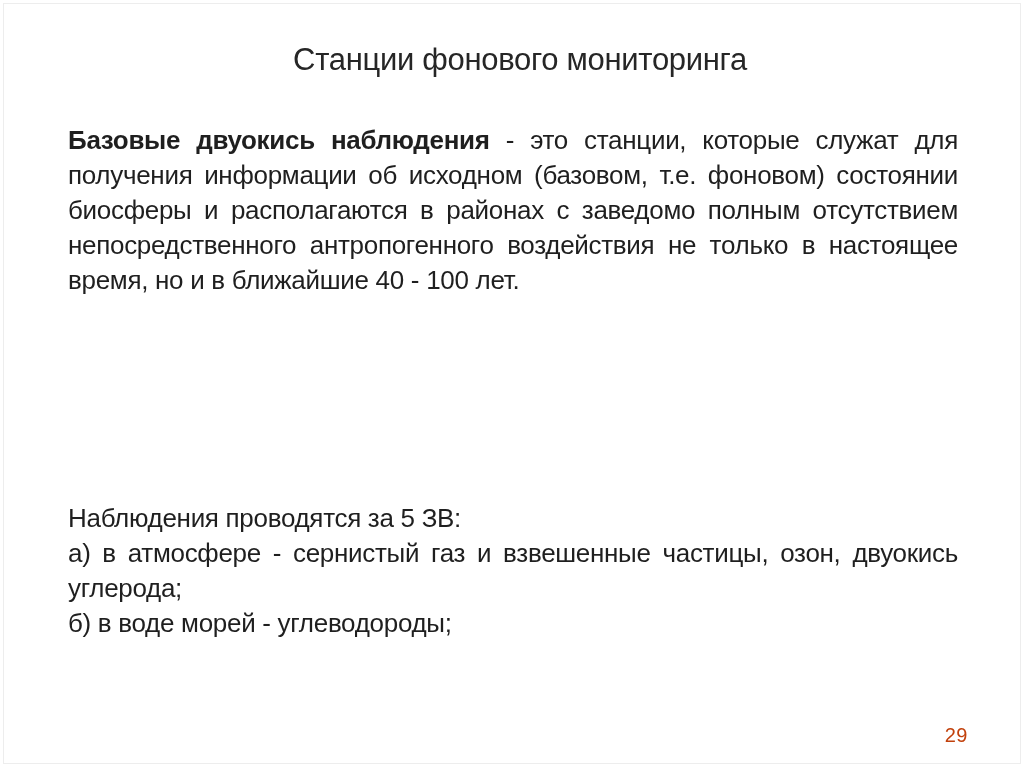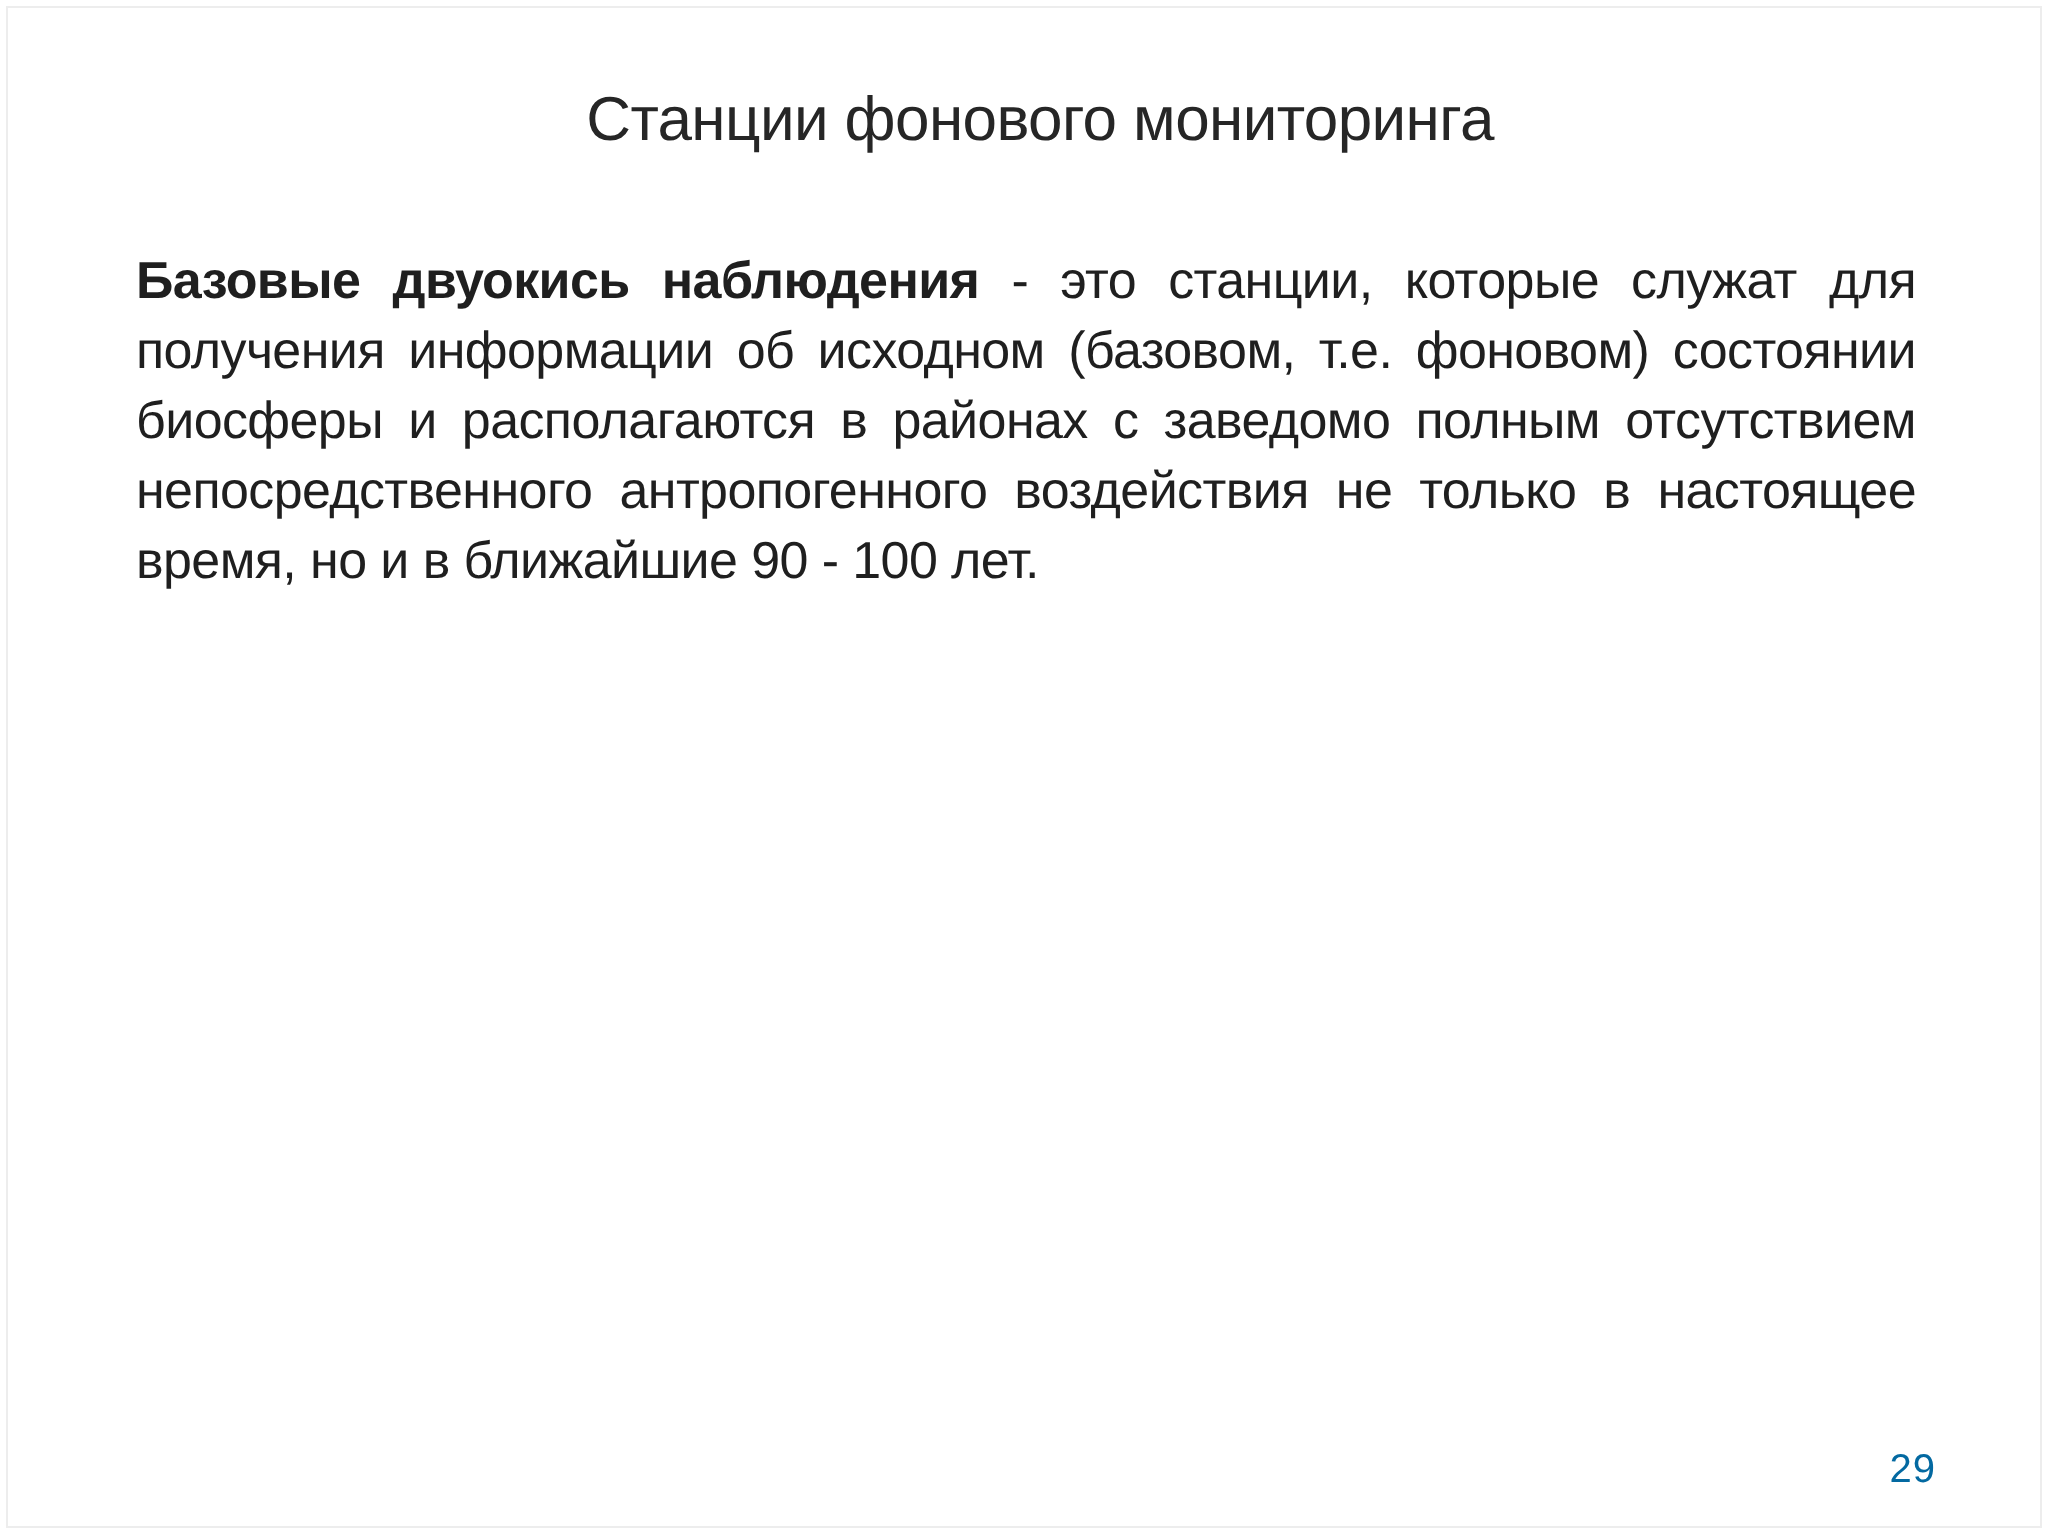--- a/index.html
+++ b/index.html
@@ -51,32 +51,37 @@
   }
   .p1 { top: 123px; }
   .p2 { top: 326px; }
   .p3 { top: 501px; }
   .lead-bold { font-weight: 700; }
   .page-number {
     position: absolute;
     right: 56px;
     bottom: 20px;
     font-size: 20px;
-    color: #0369a1;
+    color: #c2410c;
     letter-spacing: 0.5px;
   }
 </style>
 </head>
 <body>
 
 <div class="slide">
   <div class="slide-frame"></div>
 
   <div class="slide-title">Станции фонового мониторинга</div>
 
   <div class="para p1">
-    <span class="lead-bold">Базовые двуокись наблюдения</span><span>  - это станции, которые служат для получения информации об исходном (базовом, т.е. фоновом) состоянии биосферы и располагаются в районах с заведомо полным отсутствием непосредственного антропогенного воздействия не только в настоящее время, но и в ближайшие 90 - 100 лет.</span>
+    <span class="lead-bold">Базовые двуокись наблюдения</span><span>  - это станции, которые служат для получения информации об исходном (базовом, т.е. фоновом) состоянии биосферы и располагаются в районах с заведомо полным отсутствием непосредственного антропогенного воздействия не только в настоящее время, но и в ближайшие 40 - 100 лет.</span>
   </div>
 
 
+  <div class="para p3">
+    <p>Наблюдения проводятся  за 5 ЗВ:</p>
+    <p>а) в атмосфере - сернистый газ и взвешенные частицы, озон, двуокись углерода;</p>
+    <p>б) в воде морей - углеводороды;</p>
+  </div>
 
   <div class="page-number">29</div>
 </div>
 
 </body></html>

